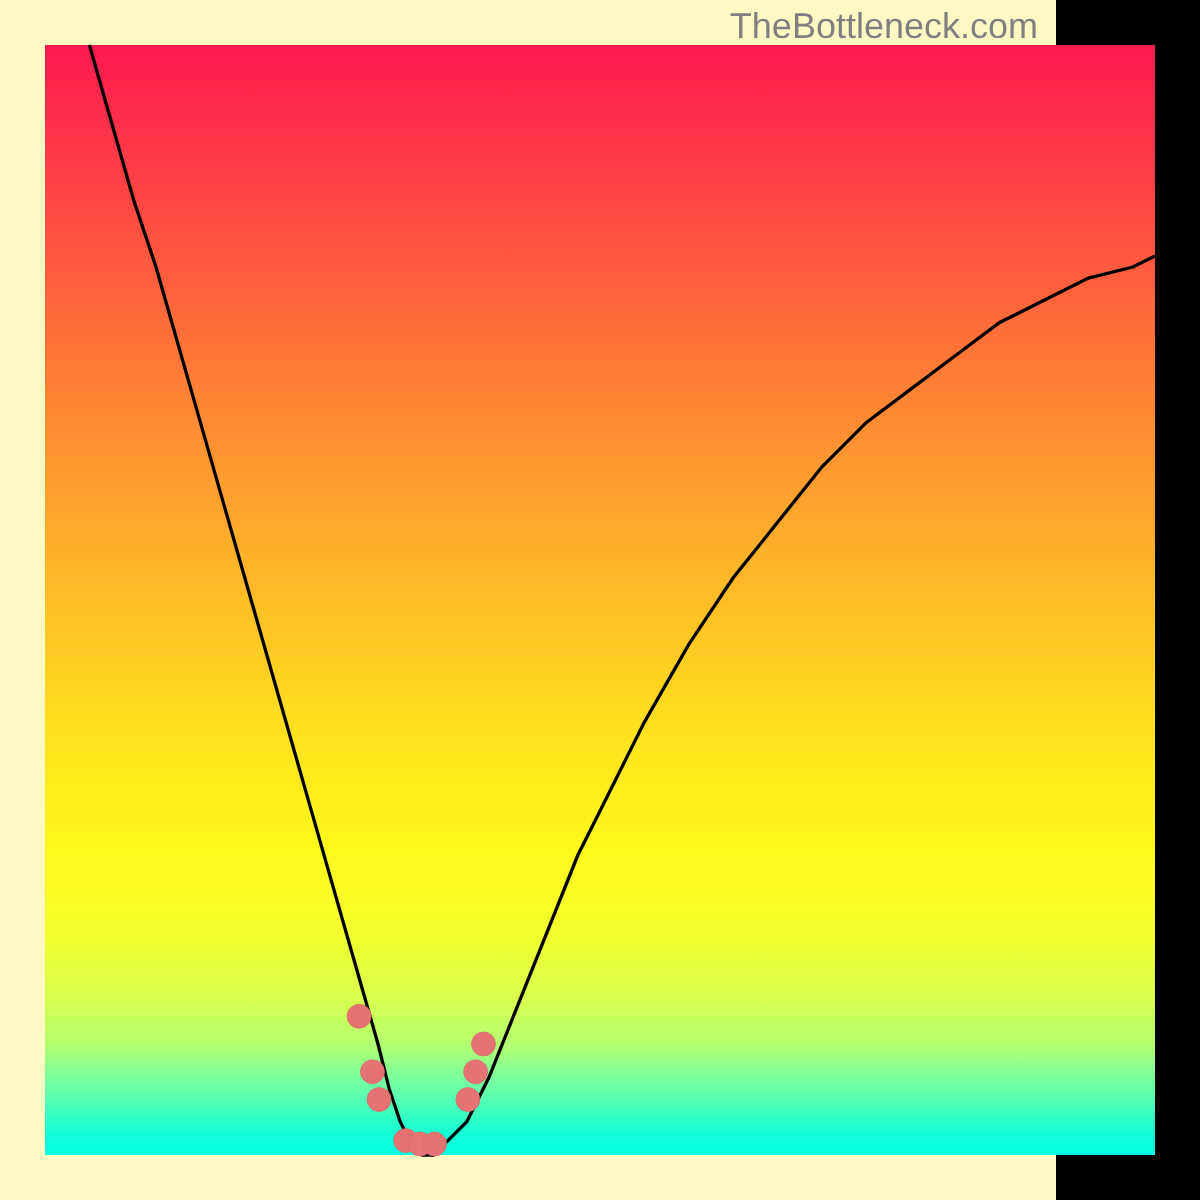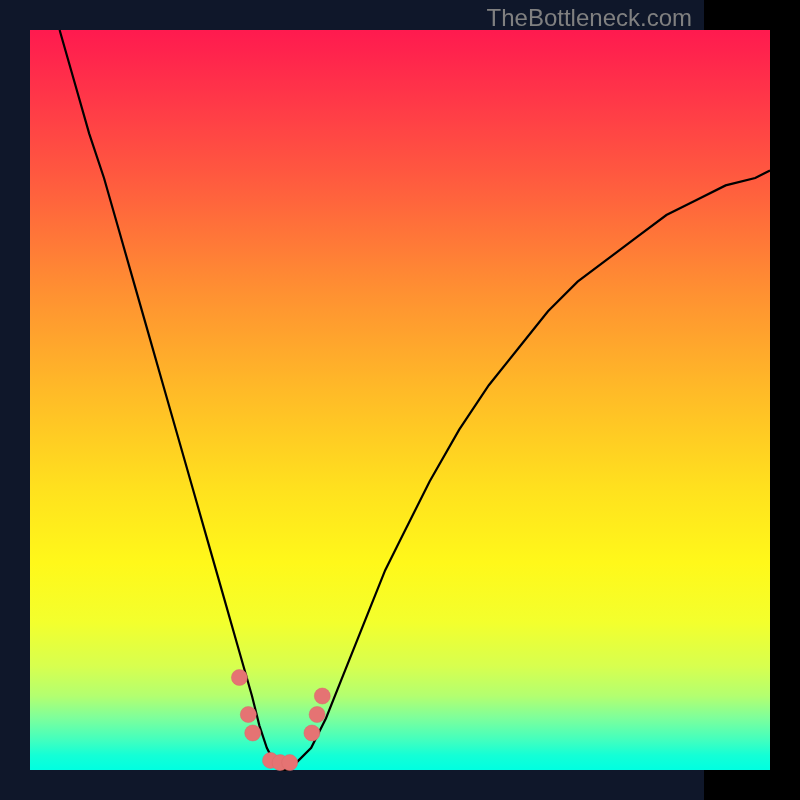--- a/index.html
+++ b/index.html
@@ -7,21 +7,21 @@
     padding: 0;
     width: 800px;
     height: 800px;
     background: #000;
     overflow: hidden;
   }
   .outer {
     position: relative;
     width: 704px;
     height: 800px;
-    background: #0f172a;
+    background: #fef9c3;
   }
   .watermark {
     position: absolute;
     top: 4px;
     right: 12px;
     font-family: Arial, Helvetica, sans-serif;
     font-size: 24px;
     color: #808080;
     z-index: 10;
     letter-spacing: 0px;

